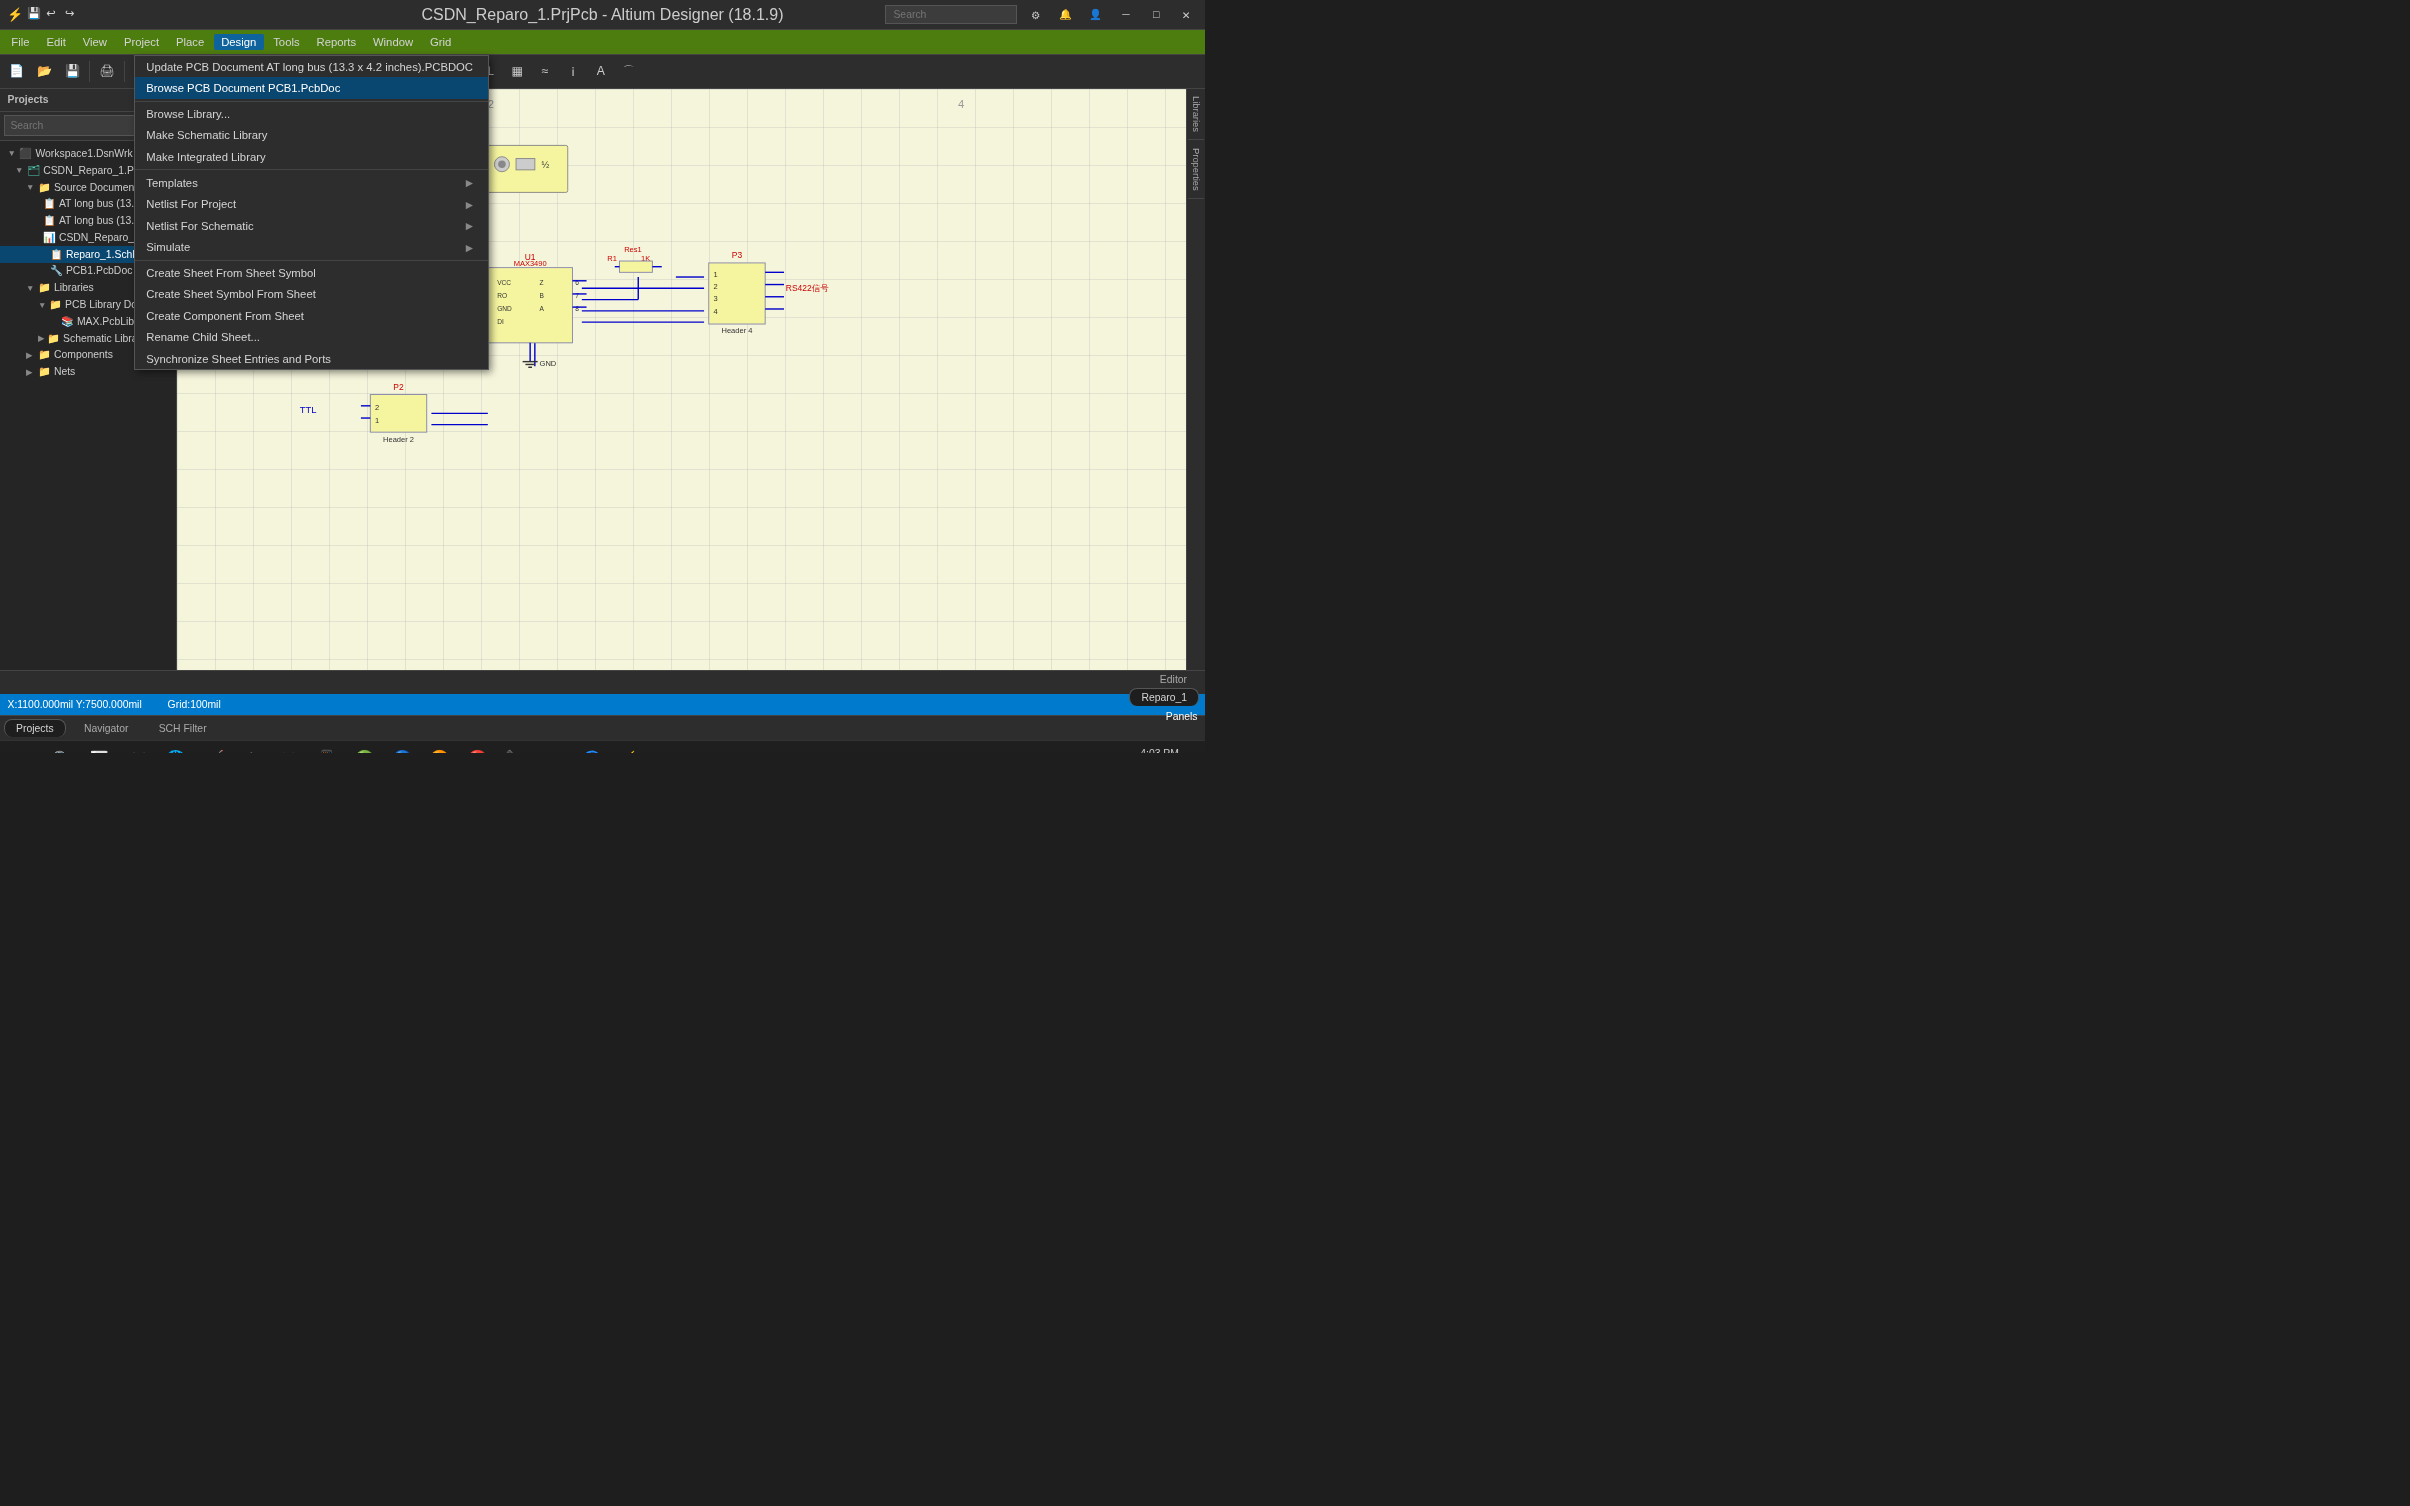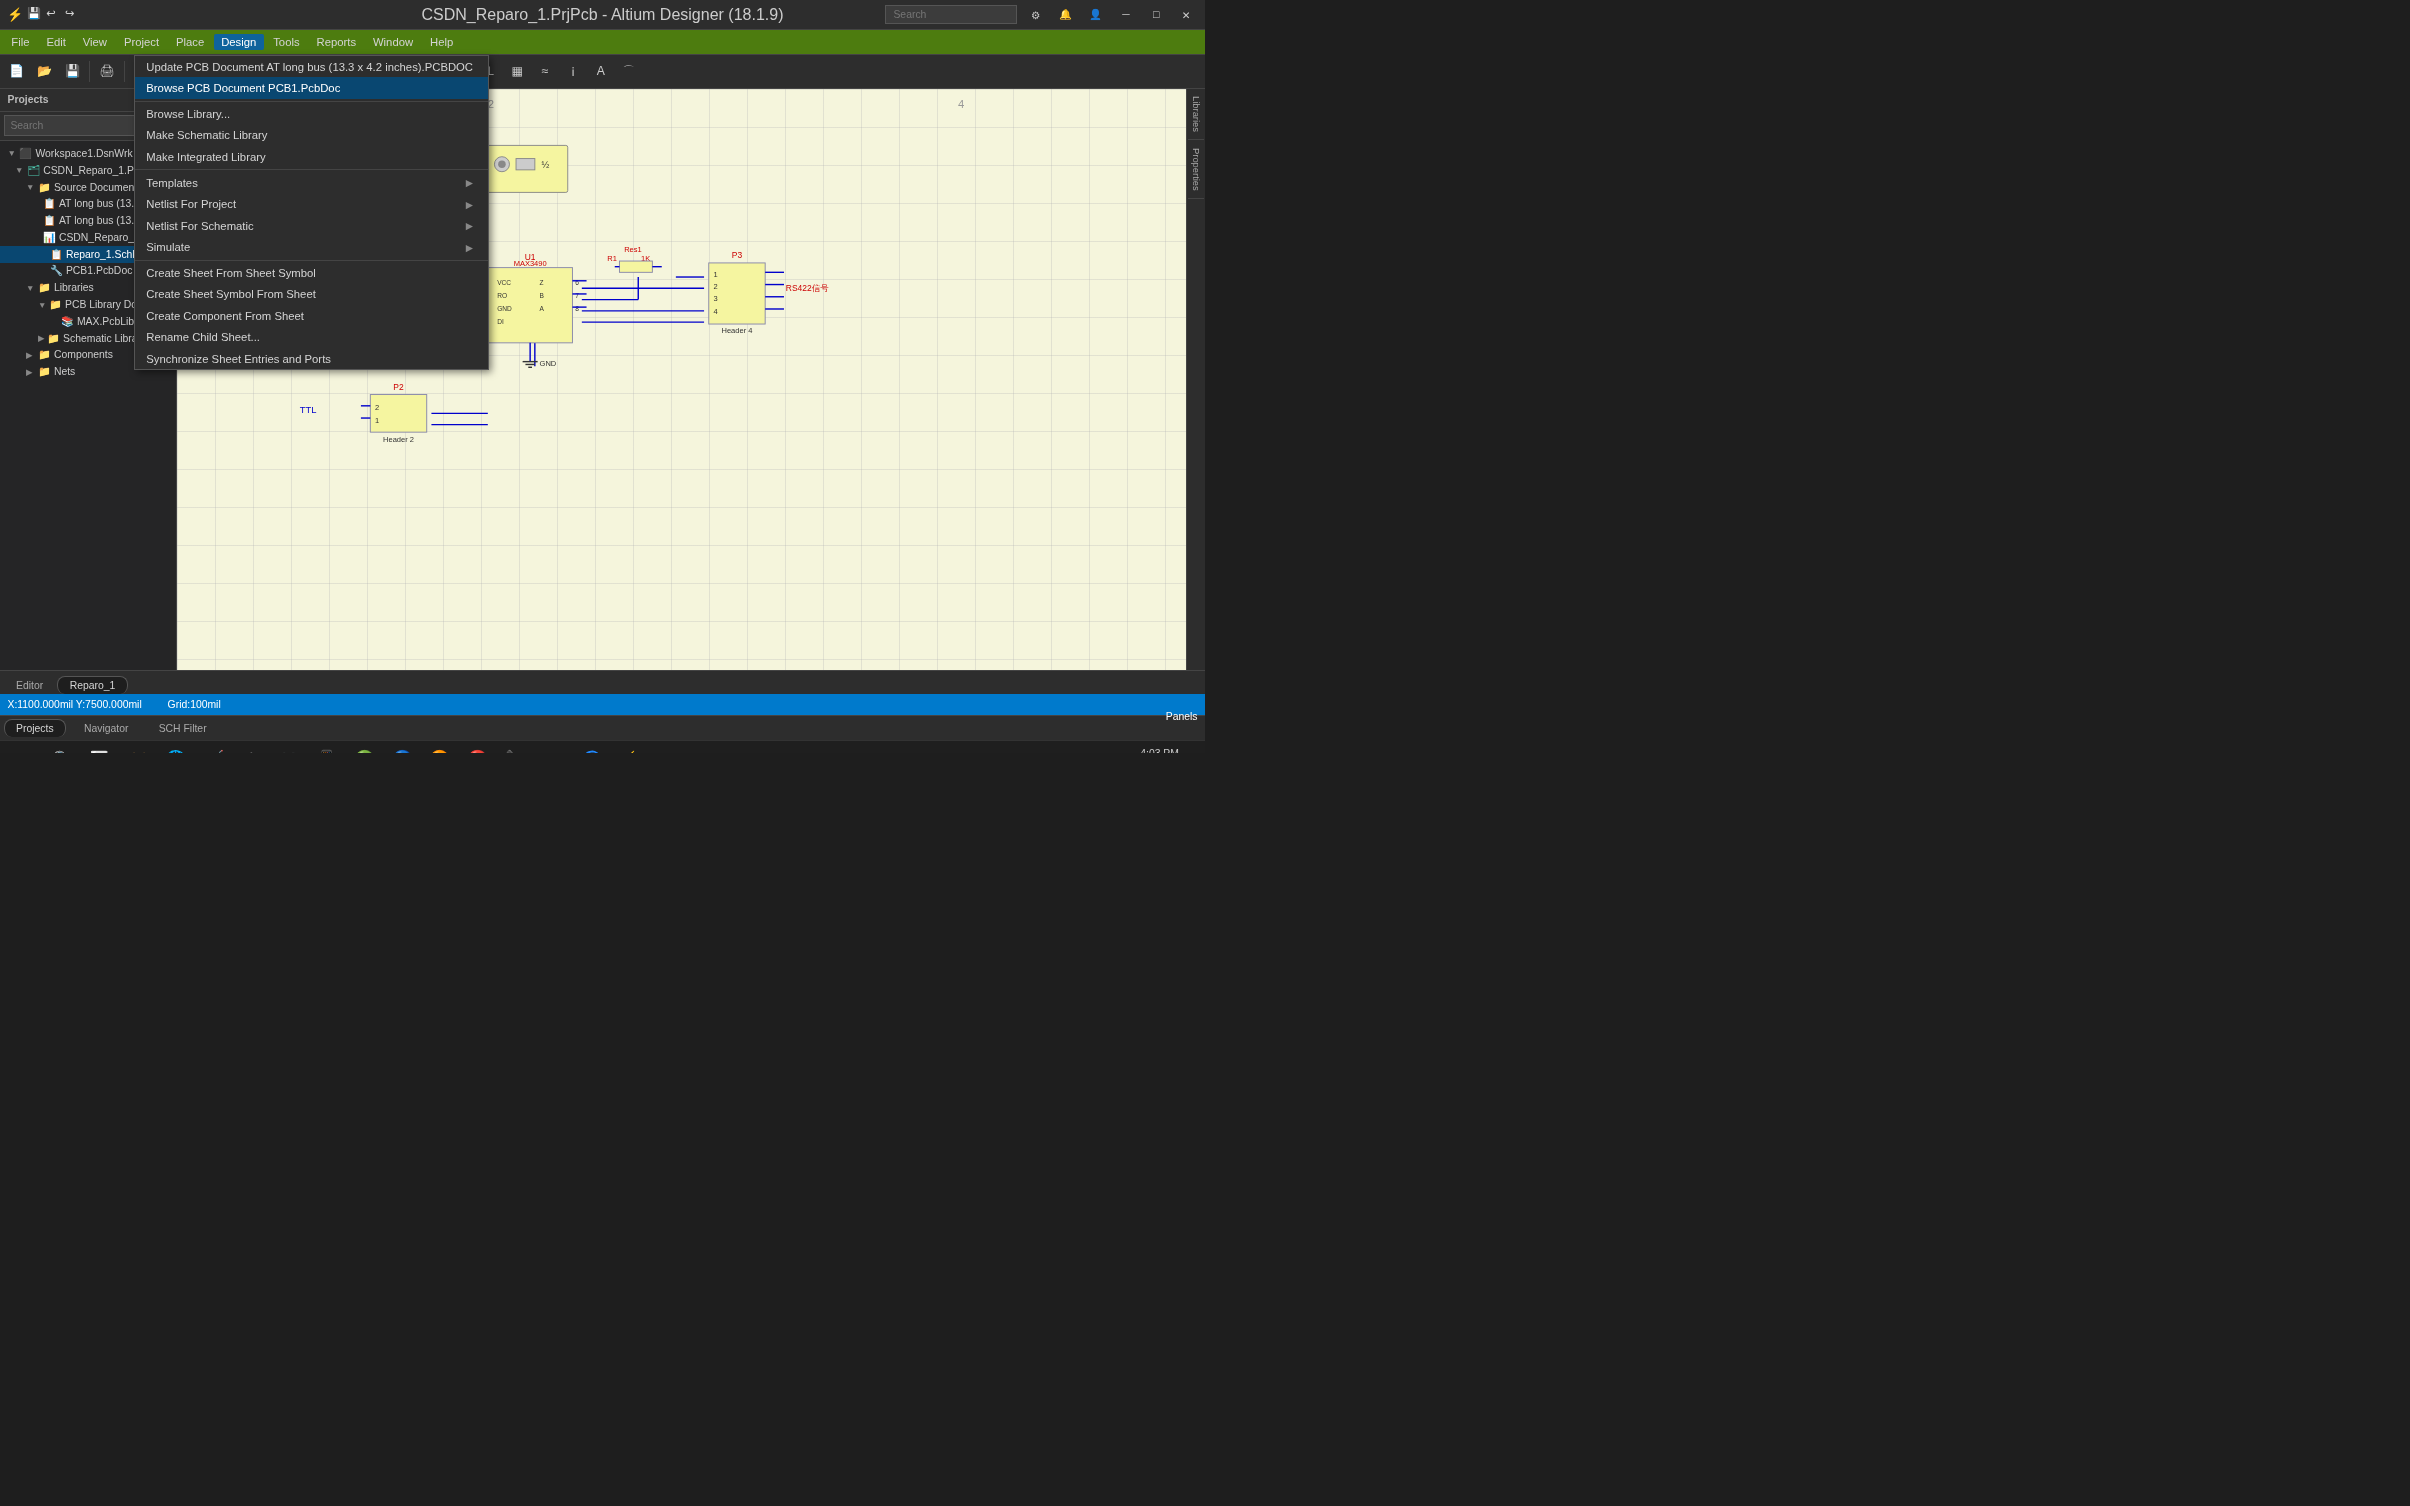--- a/index.html
+++ b/index.html
@@ -327,21 +327,21 @@
 <div id="menu-bar">
   <span class="menu-item">File</span>
   <span class="menu-item">Edit</span>
   <span class="menu-item">View</span>
   <span class="menu-item">Project</span>
   <span class="menu-item">Place</span>
   <span class="menu-item active">Design</span>
   <span class="menu-item">Tools</span>
   <span class="menu-item">Reports</span>
   <span class="menu-item">Window</span>
-  <span class="menu-item">Help</span>
+  <span class="menu-item">Grid</span>
 </div>
 
 <div id="toolbar">
   <button class="toolbar-btn">📄</button>
   <button class="toolbar-btn">📂</button>
   <button class="toolbar-btn">💾</button>
   <div class="toolbar-sep"></div>
   <button class="toolbar-btn">🖨</button>
   <div class="toolbar-sep"></div>
   <button class="toolbar-btn">✂</button>
@@ -585,21 +585,21 @@
       </svg>
     </div>
   </div>
 
   <div id="right-panel">
     <div class="right-panel-tab">Libraries</div>
     <div class="right-panel-tab">Properties</div>
   </div>
 </div>
 
-<div style="height:24.5px; background:#2d2d2d; border-top:0.9px solid #444; display:flex; align-items:flex-end; padding:0 3.8px;">
+<div style="height:24.5px; background:#2d2d2d; border-top:0.9px solid #444; display:flex; align-items:flex-end; padding:0 3.8px;flex-direction:column;">
   <div class="bottom-tab">Editor</div>
   <div class="bottom-tab active">Reparo_1</div>
 </div>
 
 <div id="status-bar" style="height:21px; background:#007acc; display:flex; align-items:center; padding:0 7.5px; font-size:10.4px; color:white; gap:15px; justify-content:space-between;">
   <div>
     <span>X:1100.000mil Y:7500.000mil</span>
     <span style="margin-left:23px;">Grid:100mil</span>
   </div>
   <div style="cursor:pointer;margin-top:24px;">Panels</div>

